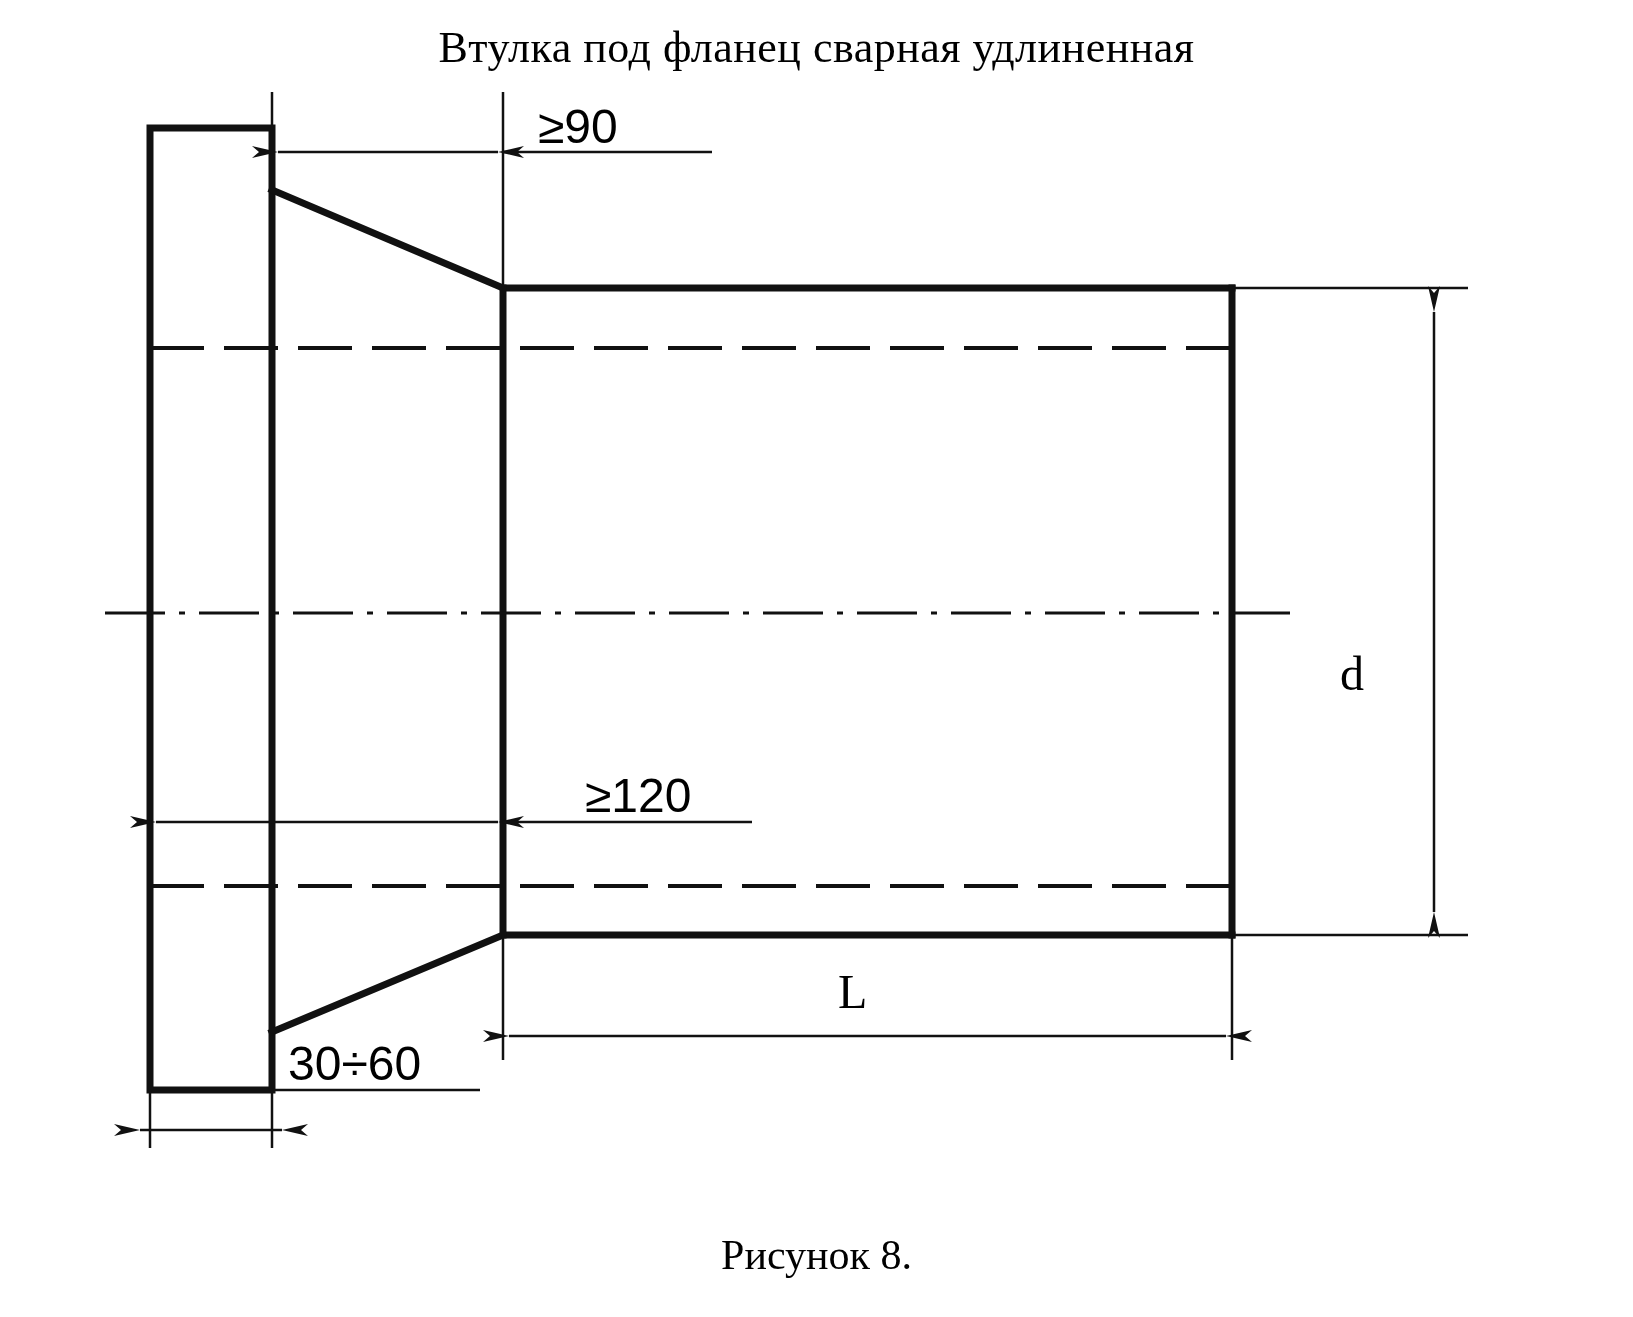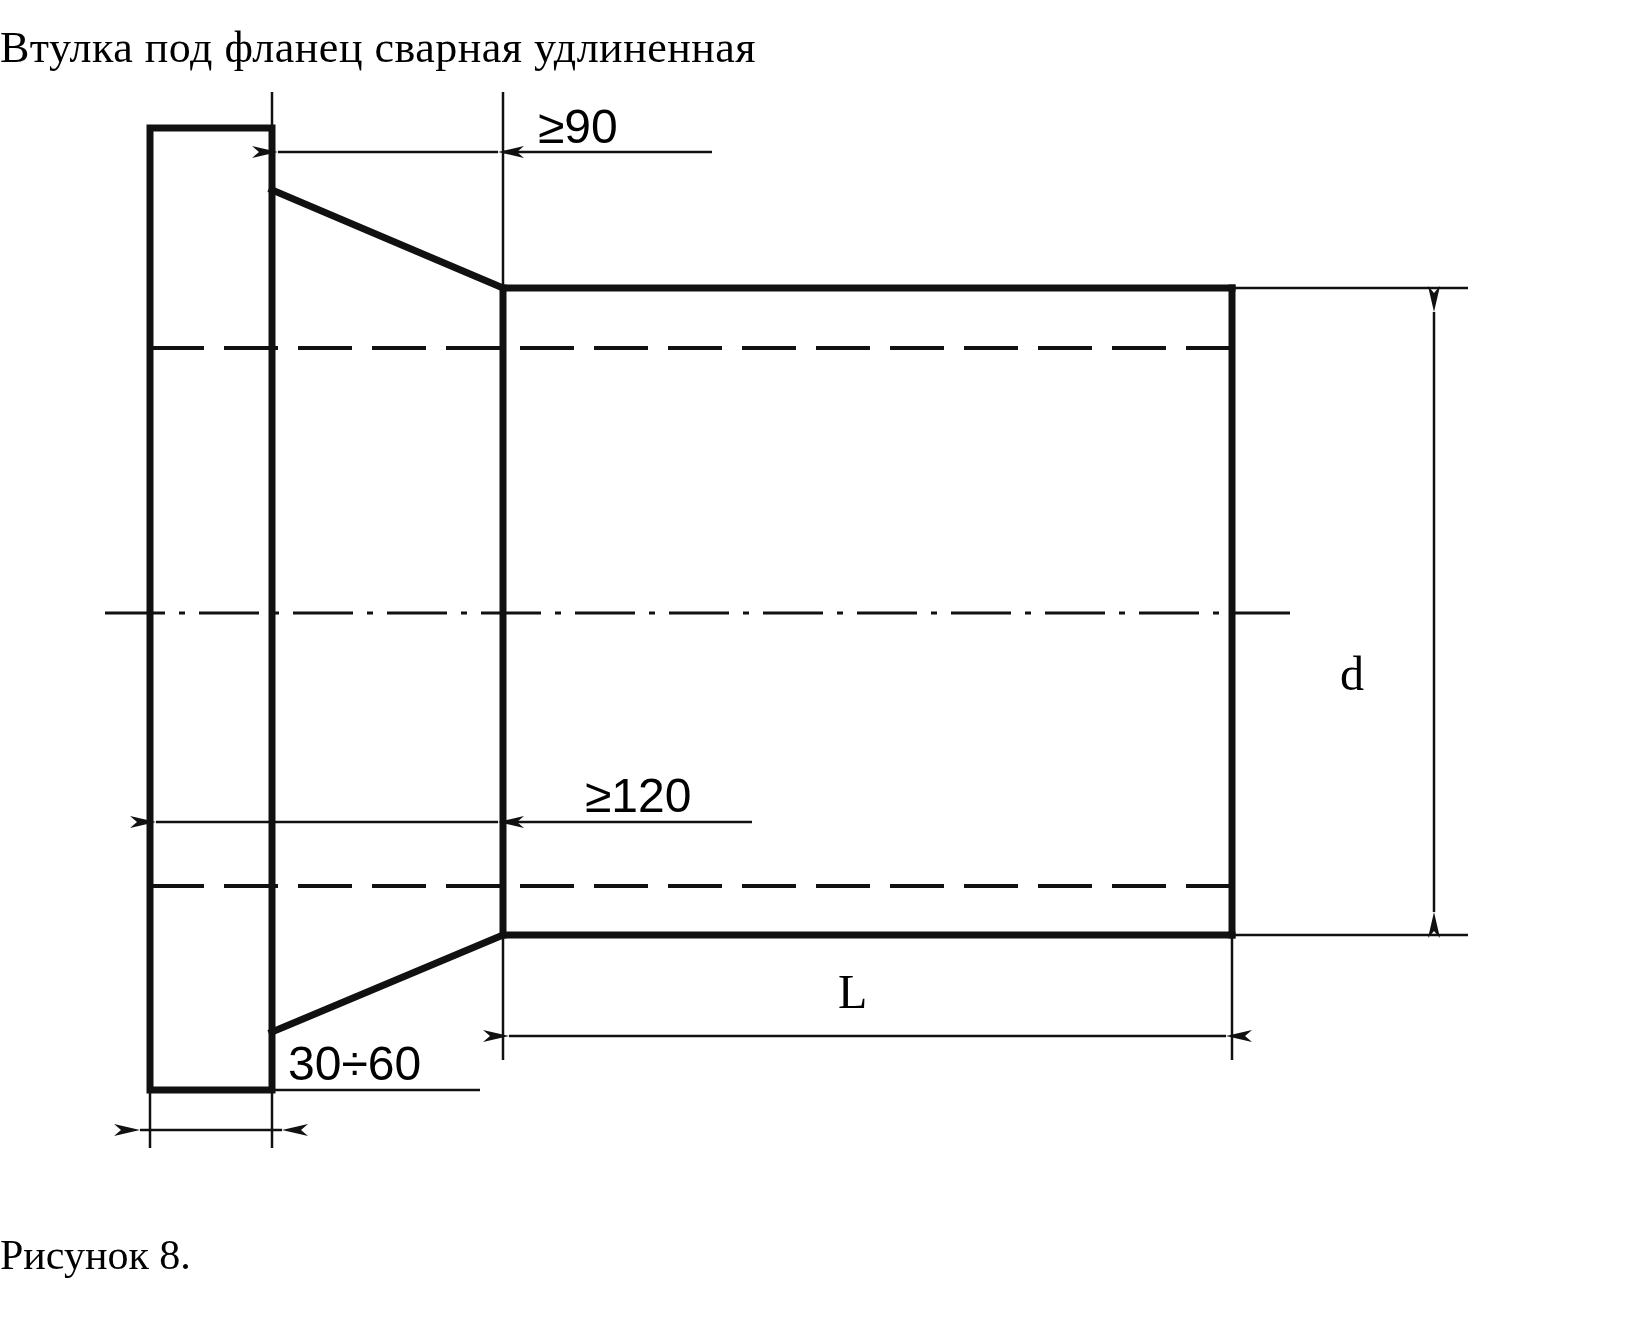--- a/index.html
+++ b/index.html
@@ -20,31 +20,32 @@
     left: 0;
     top: 0;
     width: 1633px;
     height: 1317px;
   }
   .title-text {
     position: absolute;
     left: 0;
     top: 22px;
     width: 1633px;
-    text-align: left;
+    text-align: center;
     font-family: "Liberation Serif", serif;
     font-size: 44px;
     letter-spacing: 0.5px;
     white-space: nowrap;
   }
   .caption-text {
     position: absolute;
     left: 0;
     bottom: 38px;
     width: 1633px;
+    text-align: center;
     font-family: "Liberation Serif", serif;
     font-size: 42px;
     white-space: nowrap;
   }
   svg#figure {
     position: absolute;
     left: 0;
     top: 0;
     width: 1633px;
     height: 1317px;

